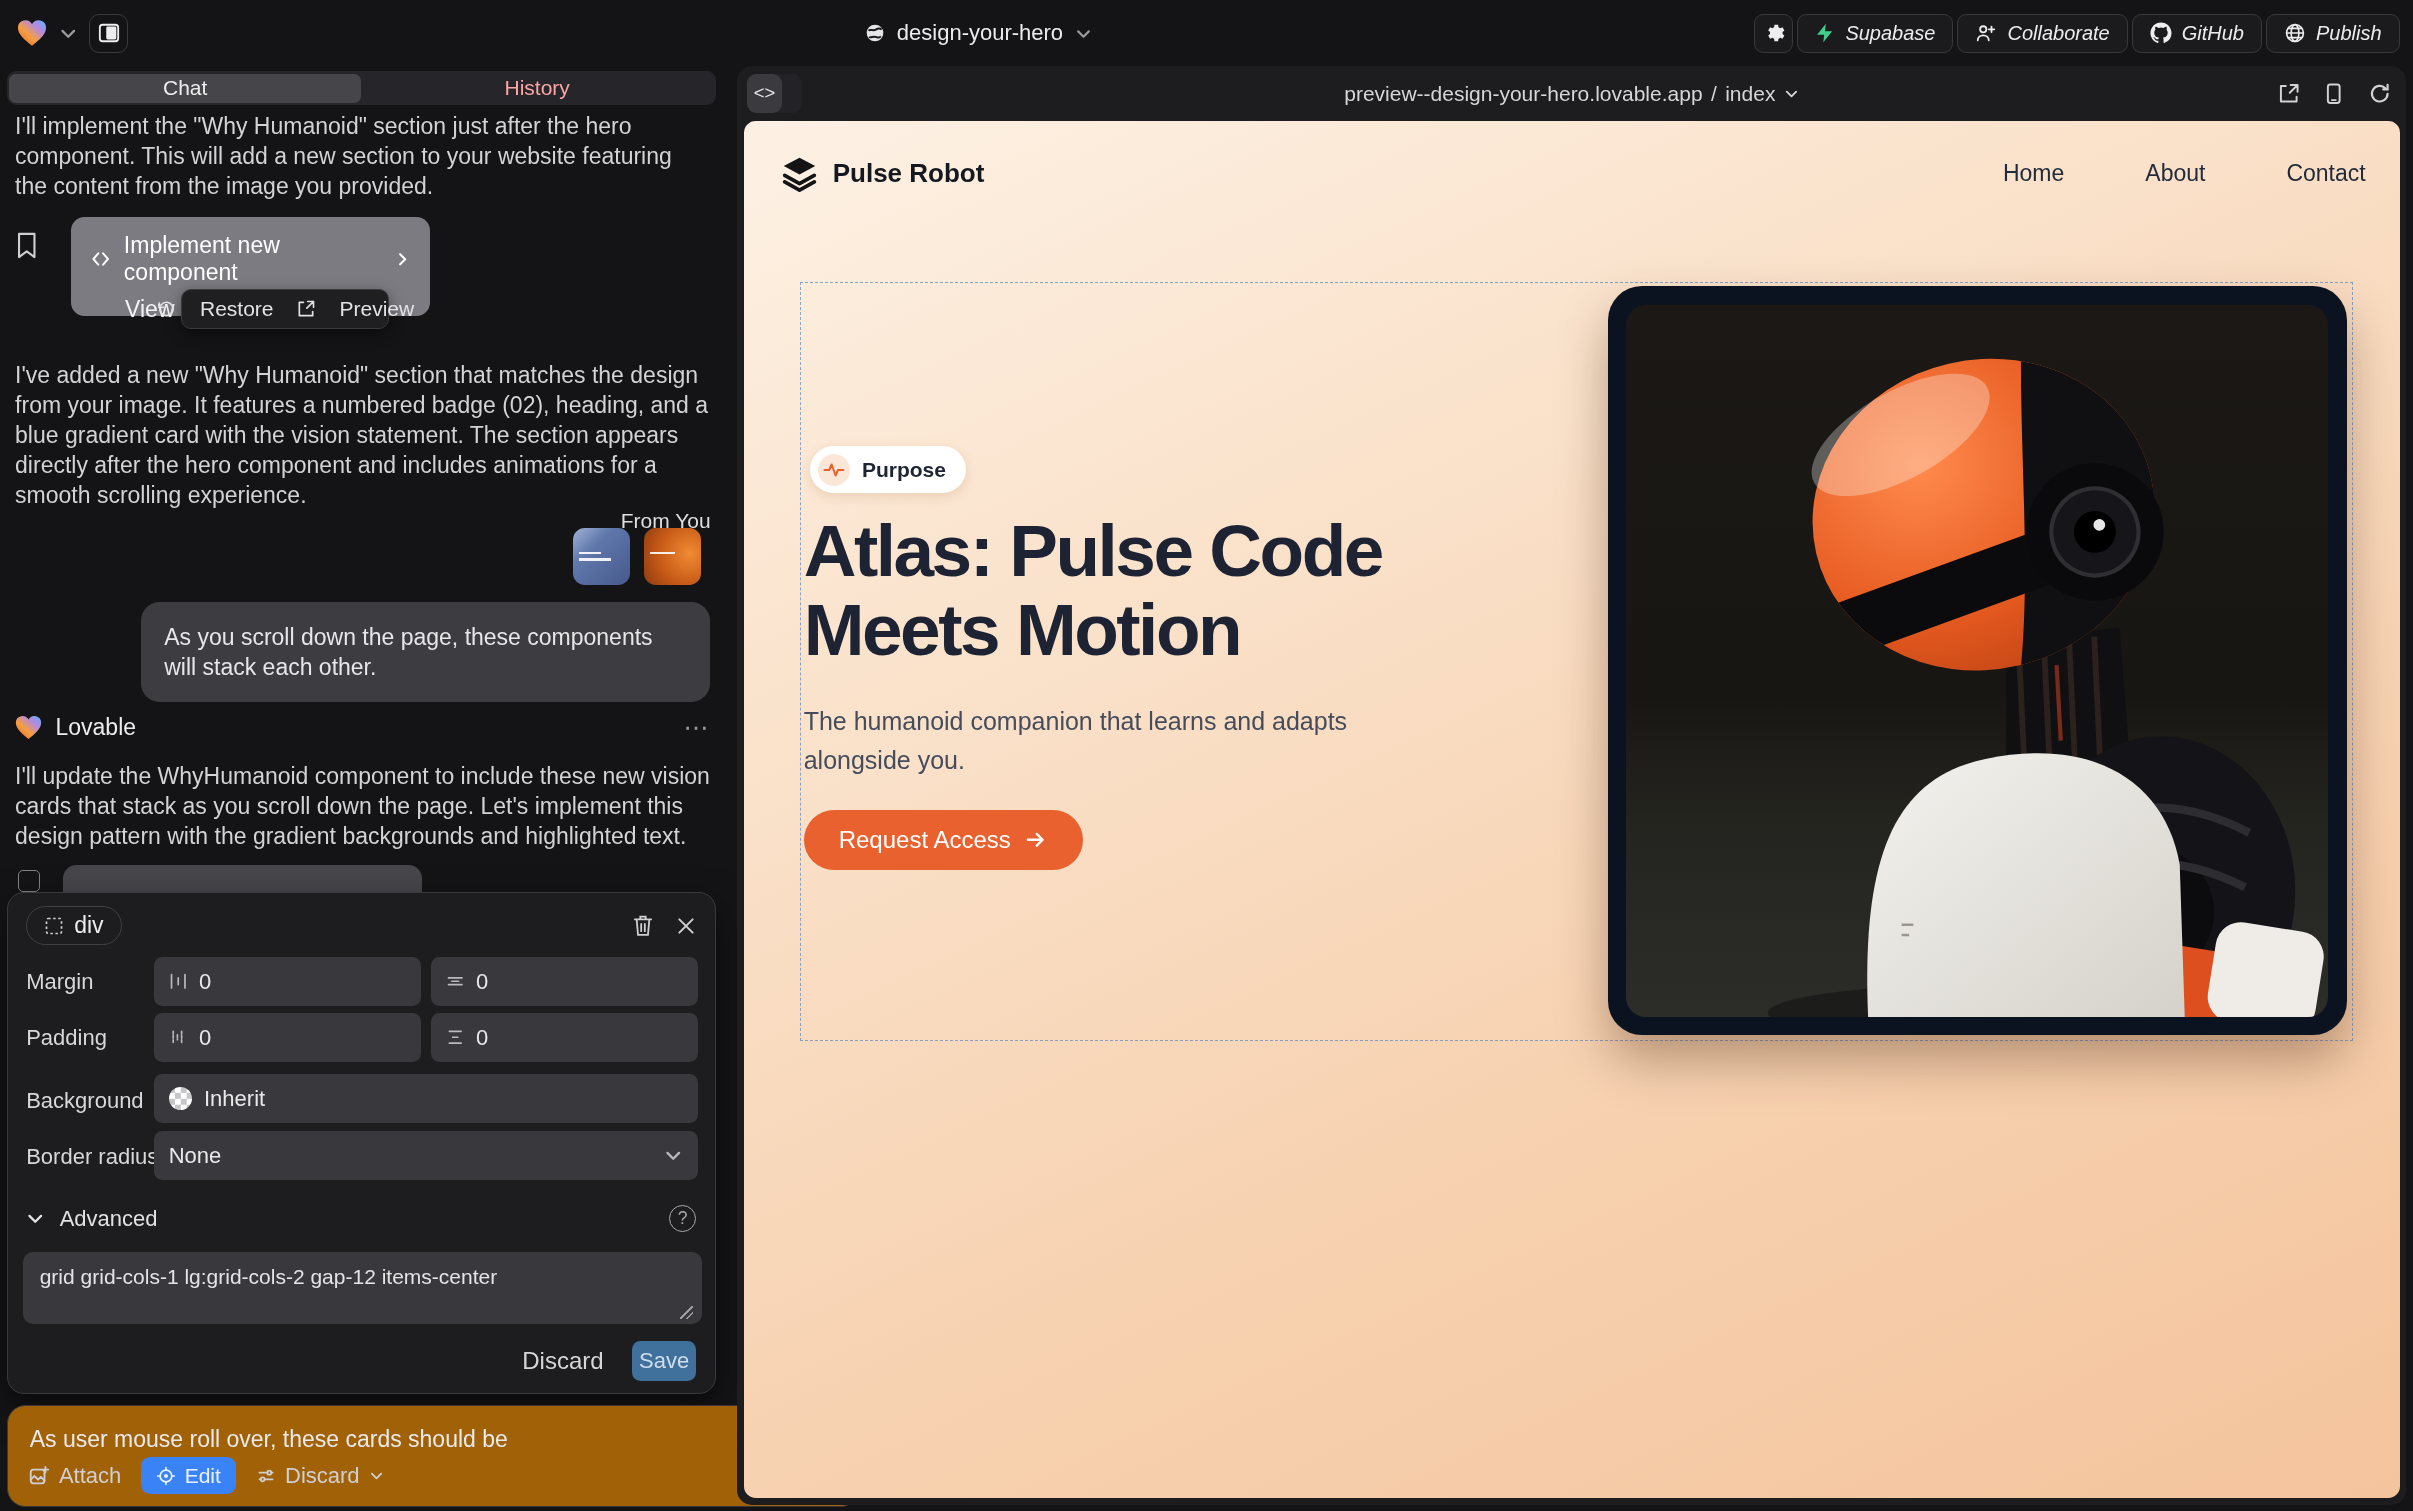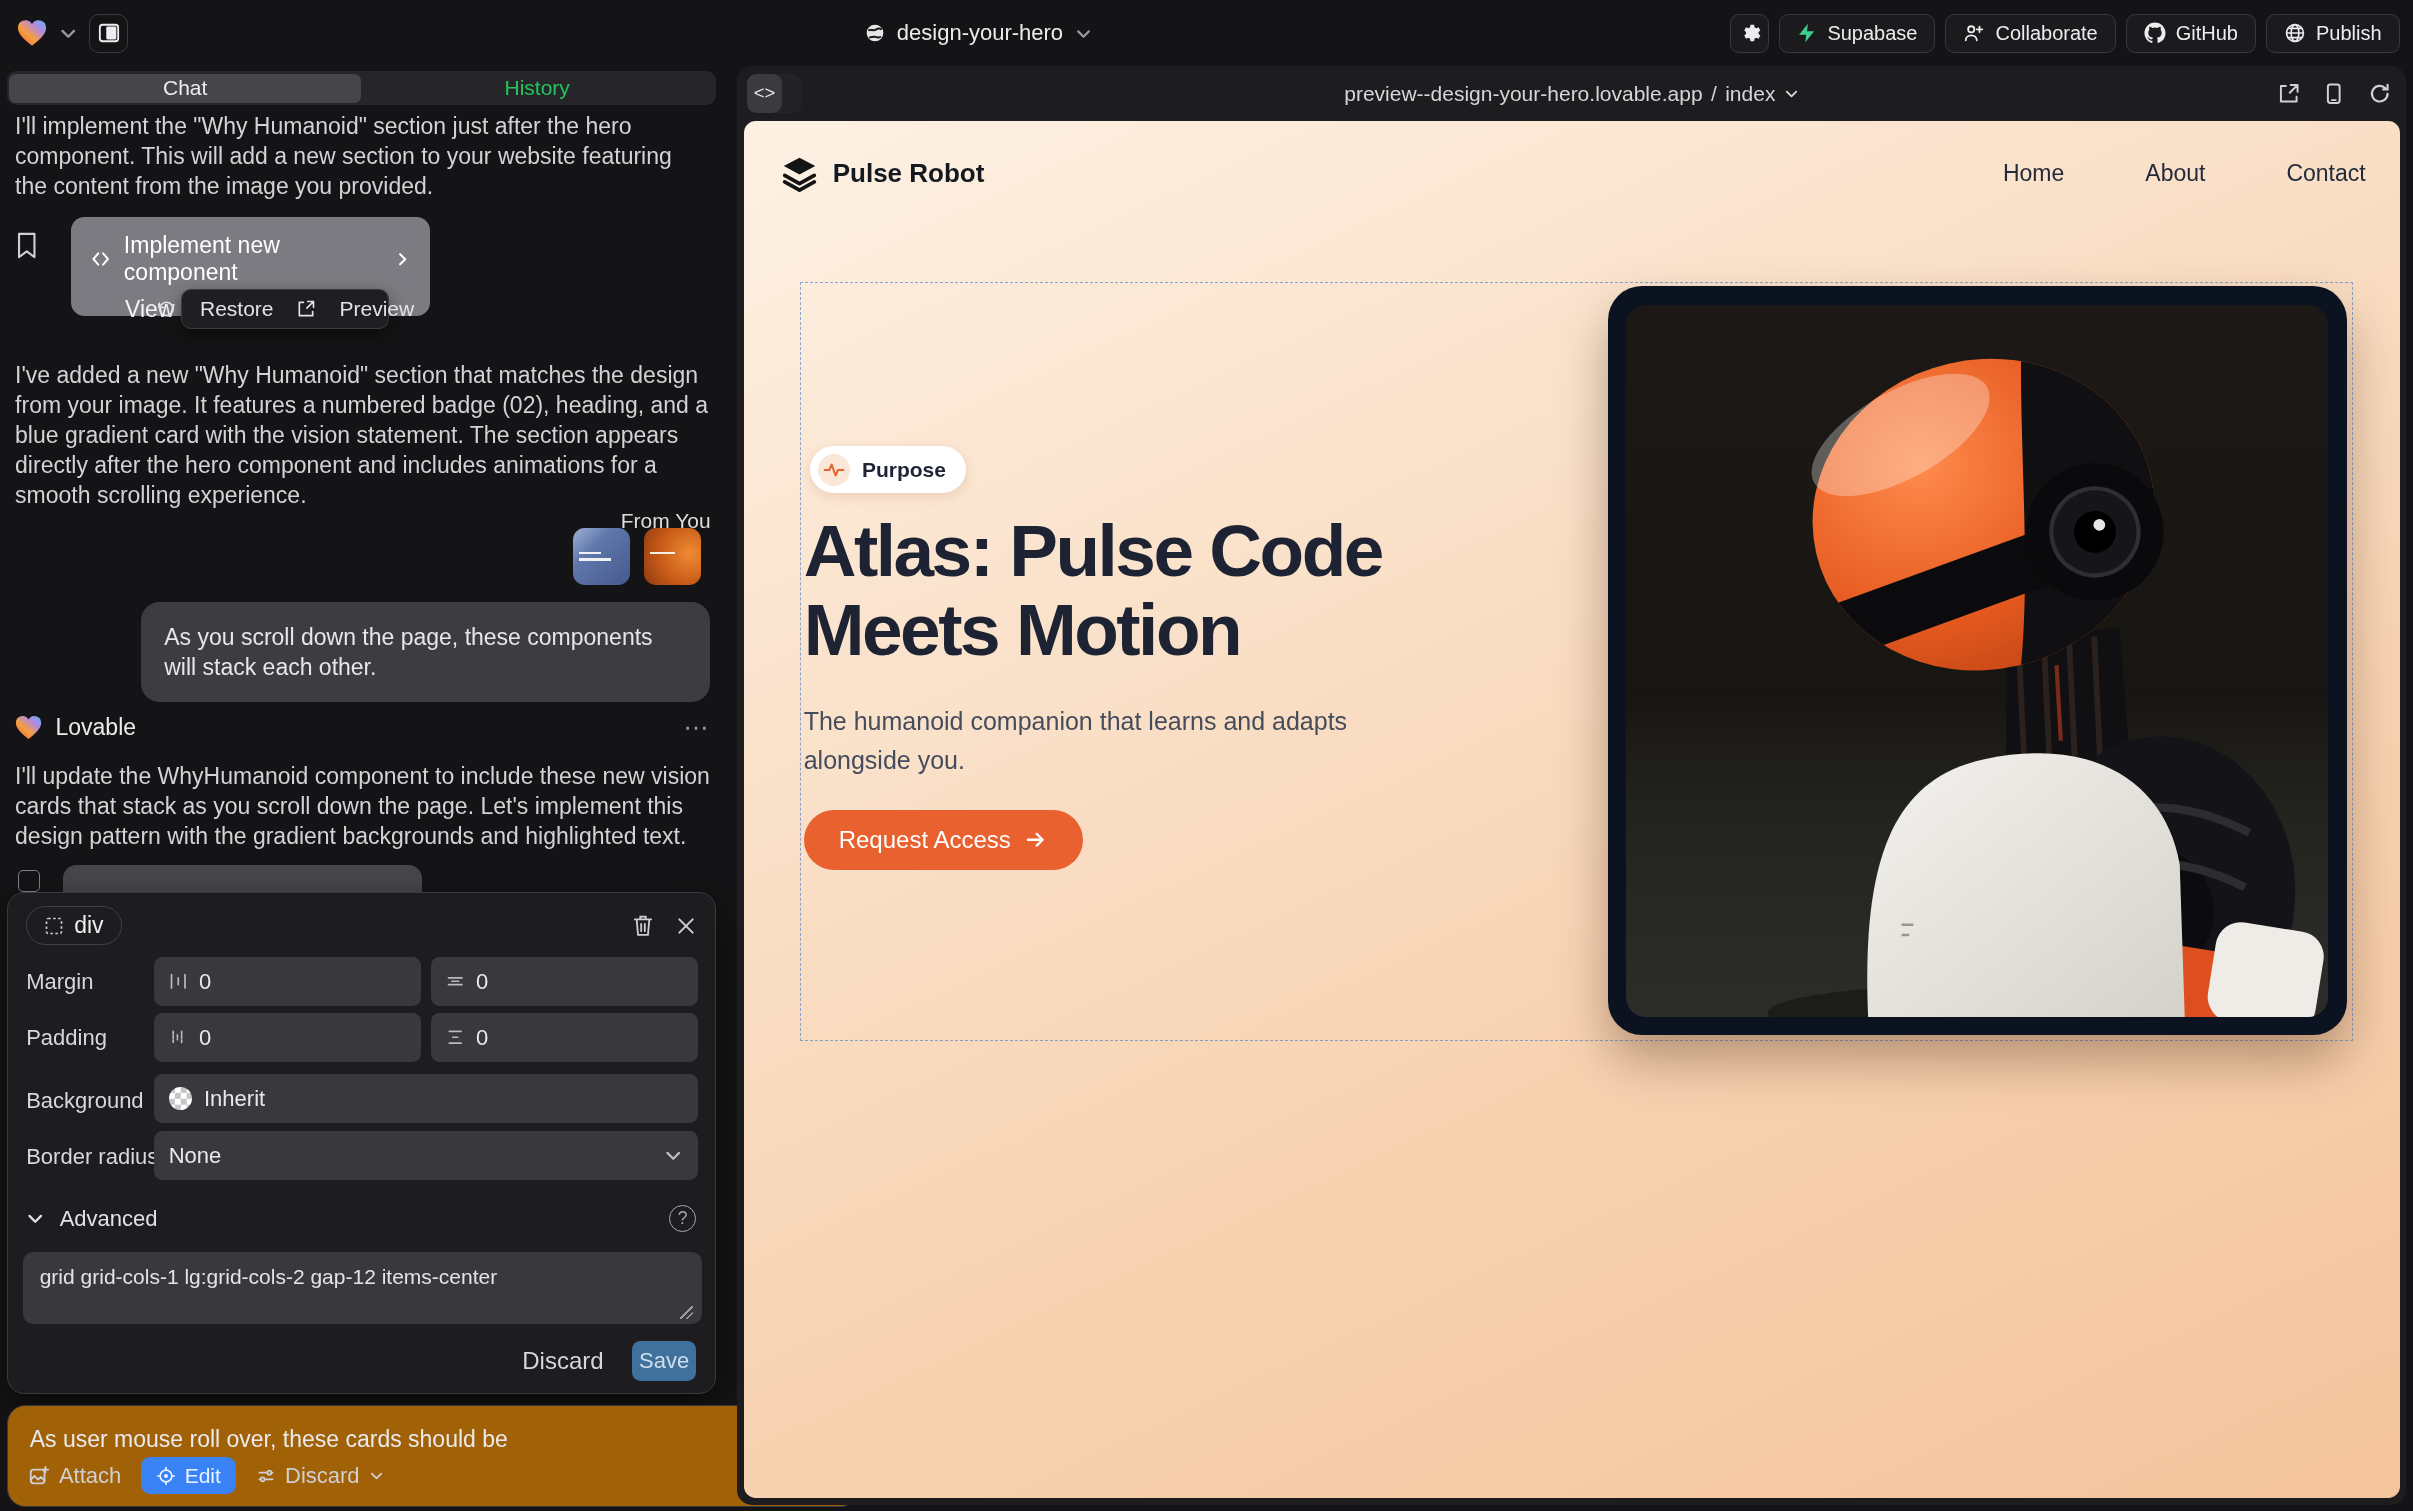--- a/index.html
+++ b/index.html
@@ -7,28 +7,28 @@
   body { background:#141416; font-family:"Liberation Sans", sans-serif; color:#e8e8ea; position:relative; }
   svg { display:block; }
 
   
   .topbar { position:absolute; left:0; top:0; width:2413px; height:66px; display:flex; align-items:center; }
   .tb-left { position:absolute; left:17px; top:0; height:66px; display:flex; align-items:center; gap:11.8px; }
   .heart { width:30px; height:28px; }
   .chev { color:#9a9aa0; }
   .sidebar-btn { width:39px; height:39px; border:0.8px solid #3a3a3e; border-radius:10px; display:flex; align-items:center; justify-content:center; background:transparent; }
   .tb-center { position:absolute; left:865px; top:0; height:66px; display:flex; align-items:center; gap:11.8px; font-size:22px; color:#ececee; }
-  .tb-right { position:absolute; right:13.4px; top:0; height:66px; display:flex; align-items:center; gap:10px; }
+  .tb-right { position:absolute; right:13.4px; top:0; height:66px; display:flex; align-items:center; gap:4px;font-style:italic; }
   .tb-btn { height:39px; padding:0 17px; border:0.8px solid #39393d; border-radius:9.2px; background:#1b1b1e; display:flex; align-items:center; gap:10px; font-size:20px; color:#ececee; }
   .tb-btn.icon-only { width:39px; padding:0; justify-content:center; }
 
   
   .chat-panel { position:absolute; left:6.7px; top:66px; width:709px; height:1446px; }
   .tabs { position:absolute; left:0; top:5px; width:709px; height:34px; background:#26262a; border-radius:9.2px; padding:2.5px; display:flex; }
-  .tab { flex:1; border-radius:6.7px; display:flex; align-items:center; justify-content:center; font-size:21px; color:#22c55e; }
+  .tab { flex:1; border-radius:6.7px; display:flex; align-items:center; justify-content:center; font-size:21px; color:#fca5a5; }
   .tab.active { background:#45454a; color:#ededef; }
   .msg { position:absolute; left:8.4px; width:695px; font-size:23px; line-height:30px; color:#d3d3d6; }
   .comp-row { position:absolute; left:8.4px; top:151px; width:689px; }
   .bookmark-ic { position:absolute; left:8.4px; top:17px; color:#cfcfd3; }
   .comp-card { position:absolute; left:56px; top:0; width:359px; height:99px; background:#7b7b81; border-radius:13.4px; padding:15px 20px; }
   .comp-card .row1 { display:flex; align-items:center; gap:13.4px; color:#ffffff; font-size:23px; }
   .comp-card .row1 .spacer { flex:1; }
   .comp-card .row2 { margin:10px 0 0 34px; font-size:23px; color:#f4f4f6; }
   .hover-pill { position:absolute; left:166px; top:72px; width:208px; height:40px; background:#1f1f22; border:0.8px solid #3b3b3f; border-radius:10px; display:flex; align-items:center; justify-content:center; gap:22px; font-size:21px; color:#e3e3e6; box-shadow:0 5px 15px rgba(0,0,0,.45); }
   .hover-pill .hitem { display:flex; align-items:center; gap:24px; }

